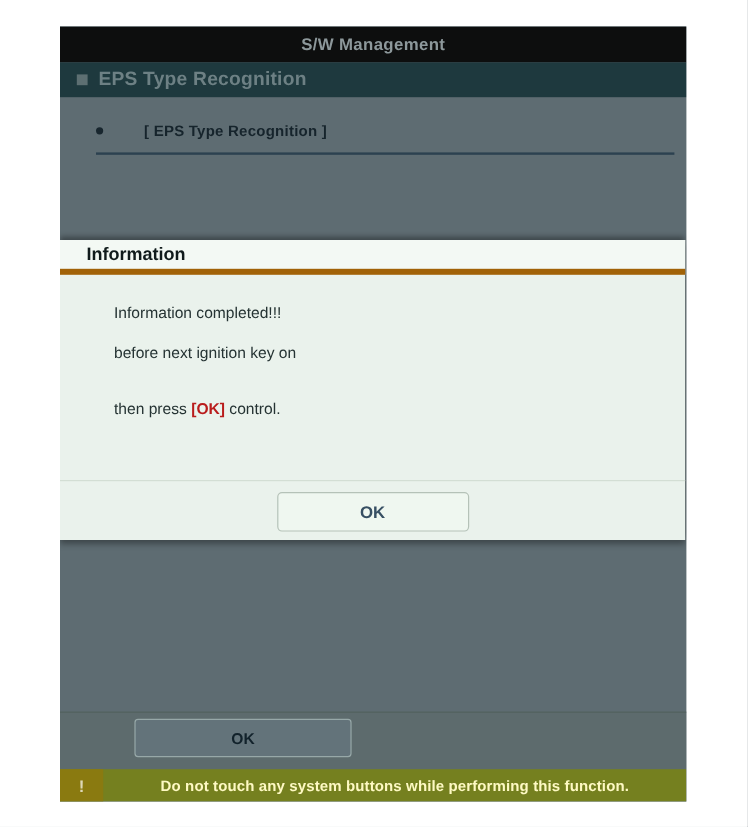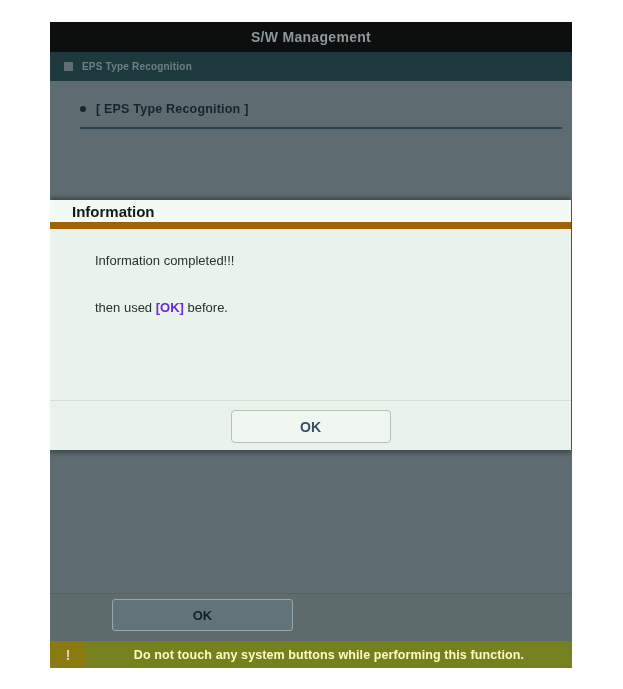--- a/index.html
+++ b/index.html
@@ -11,42 +11,42 @@
 
   
   .title-bar { position:absolute; top:0; left:0; right:0; height:30px;
     background:#0d0e0e; display:flex; align-items:center; justify-content:center; }
   .title-bar span { color:#8d989b; font-weight:bold; font-size:14px; letter-spacing:.3px; }
 
   
   .sub-bar { position:absolute; top:30px; left:0; right:0; height:29px;
     background:#1e393e; display:flex; align-items:center; padding-left:14px; }
   .sub-sq { width:9px; height:9px; background:#5d6f72; margin-right:9px; }
-  .sub-bar span.lbl { color:#6d8084; font-weight:bold; font-size:10px; letter-spacing:.2px; }
+  .sub-bar span.lbl { color:#6d8084; font-weight:bold; font-size:16px; letter-spacing:.2px; }
 
   
   .func-heading-row { position:absolute; top:80px; left:30px; display:flex;
-    align-items:center; }
+    align-items:center;gap:24px; }
   .func-dot { width:6px; height:6px; border-radius:50%; background:#18262e; margin-right:10px; }
   .func-heading { color:#16242c; font-weight:bold; font-size:12.5px; letter-spacing:.2px; }
   .func-underline { position:absolute; top:105px; left:30px; width:482px;
     border-top:2px solid #2c4150; }
   .func-desc { position:absolute; top:120px; left:45px; width:462px;
     color:#19272f; font-size:12.5px; line-height:17px; }
 
   
   .dialog { position:absolute; top:178px; left:0; right:1px; height:250px;
     background:#eaf2ec; box-shadow:0 -3px 4px rgba(0,0,0,.3), 0 3px 5px rgba(0,0,0,.35); }
-  .dialog-header { height:29px; background:#f3f9f4; border-bottom:7px solid #a16207;
+  .dialog-header { height:29px; background:#f3f9f4; border-bottom:5px solid #a16207;
     display:flex; align-items:center; padding-left:22px; }
   .dialog-header span { color:#101b1b; font-weight:bold; font-size:15px; }
   .dialog-body { padding:25px 20px 0 45px; height:171px; }
   .dlg-line { color:#253333; font-size:13px; height:13px; line-height:13px; margin-bottom:20px; }
   .dlg-line.final { margin-top:34px; }
-  .dlg-line .hl { color:#6d28d9; font-weight:bold; }
+  .dlg-line .hl { color:#b91c1c; font-weight:bold; }
   .dialog-footer { height:50px; border-top:1px solid #d3ded4;
     display:flex; align-items:flex-start; justify-content:center; }
   .dlg-ok { margin-top:9px; width:160px; height:33px; background:#eff7f0;
     border:1px solid #b5c2b8; border-radius:4px; color:#374f63; font-weight:bold;
     font-size:14px; font-family:inherit; cursor:pointer; }
 
   
   .bottom-bar { position:absolute; left:0; right:0; bottom:27px; height:48px;
     background:#5d6b6d; border-top:1px solid #53615f; }
   .bb { position:absolute; top:5px; width:181px; height:32px; background:#63737a;
@@ -82,21 +82,22 @@
     <span class="func-heading">[ EPS Type Recognition ]</span>
   </div>
   <div class="func-underline"></div>
 
   <div class="dialog">
     <div class="dialog-header">
       <span>Information</span>
     </div>
     <div class="dialog-body">
       <div class="dlg-line">Information completed!!!</div>
-      <div class="dlg-line final"><span>then used </span><span class="hl">[OK]</span><span> before.</span></div>
+      <div class="dlg-line">before next ignition key on</div>
+      <div class="dlg-line final"><span>then press </span><span class="hl">[OK]</span><span> control.</span></div>
     </div>
     <div class="dialog-footer">
       <button class="dlg-ok">OK</button>
     </div>
   </div>
 
   <div class="bottom-bar">
     <button class="bb ok">OK</button>
   </div>
 

